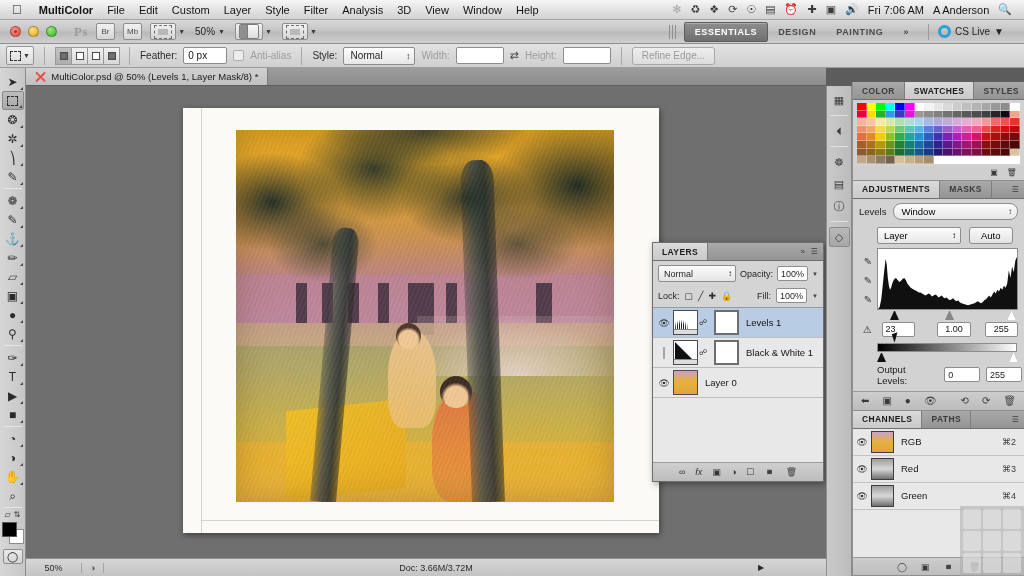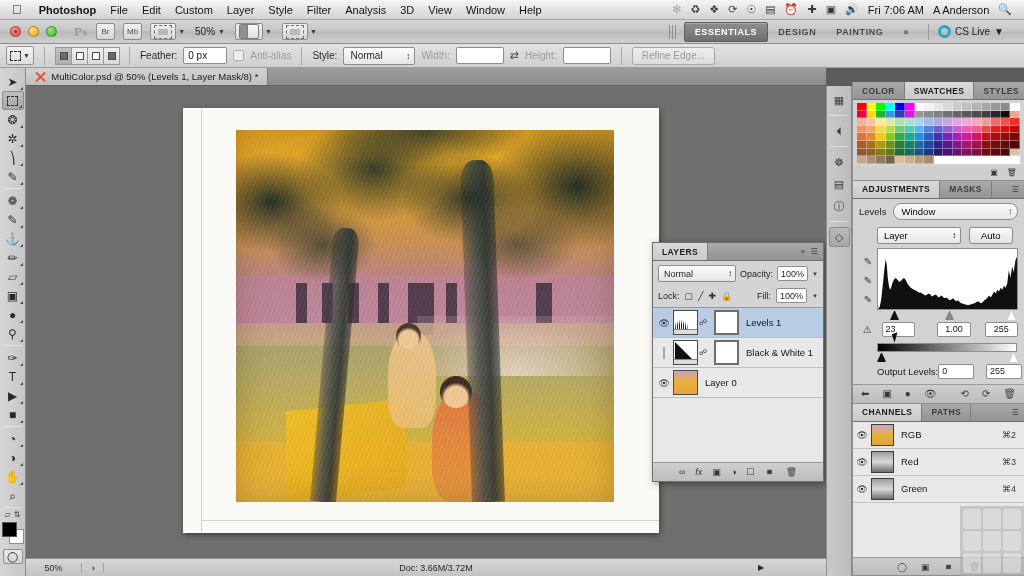--- a/index.html
+++ b/index.html
@@ -309,21 +309,21 @@
   .lv-handle.gray  { border-left: 4.5px solid transparent; border-right: 4.5px solid transparent; border-bottom: 9px solid #868686; }
   .lv-handle.white { border-left: 4.5px solid transparent; border-right: 4.5px solid transparent; border-bottom: 9px solid #fff; filter: drop-shadow(0 0 .5px #555); }
   .lv-fields { display: flex; align-items: center; gap: 6px; padding: 1px 6px 2px; }
   .warn-ic { width: 18px; font-size: 10px; color: #3a3a3a; text-align: center; }
   .lv-box { width: 36px; height: 15px; border: 1px solid #8d8d8d; background: #fff; border-radius: 2px;
     display: flex; align-items: center; padding-left: 3px; font-size: 9px; color: #111; }
   .lv-box.c { justify-content: center; padding: 0; }
   .out-ramp { height: 9px; margin: 4px 7px 1px 24px; border: 1px solid #8d8d8d;
     background: linear-gradient(90deg,#000,#fff); }
   .out-slider { position: relative; height: 9px; margin: 0 6px 0 24px; }
-  .out-row { display: flex; align-items: center; padding: 2px 2px 5px 24px; font-size: 9.5px; color: #1c1c1c; }
+  .out-row { display: flex; align-items: center; gap: 6px; padding: 2px 2px 5px 24px; font-size: 9.5px; color: #1c1c1c; }
   .out-box { width: 36px; height: 15px; border: 1px solid #8d8d8d; background: #fff; border-radius: 2px;
     display: flex; align-items: center; padding-left: 3px; font-size: 9px; }
   .adj-foot { height: 19px; background: linear-gradient(180deg,#cdcdcd,#bcbcbc); border-top: 1px solid #9b9b9b;
     display: flex; align-items: center; gap: 13px; padding: 0 8px; font-size: 10px; color: #3a3a3a; }
 
   
   .chan-list { background: #e8e8e8; }
   .chan-item { display: flex; align-items: center; height: 27px; border-bottom: 1px solid #c4c4c4; }
   .chan-th { width: 23px; height: 22px; border: 1px solid #3d3d3d; }
   .chan-th.rgb { background: linear-gradient(180deg,#c9a3c9 0%,#e7b13c 50%,#dfa33c 100%); }
@@ -356,21 +356,21 @@
   .cursor { position: absolute; width: 0; height: 0;
     border-left: 6px solid #111; border-bottom: 9px solid transparent; transform: rotate(-18deg); }
 </style>
 </head>
 <body>
 
 <div class="app">
 
   <div class="menubar">
     <span class="apple"></span>
-    <span class="mi bold">Photoshop</span>
+    <span class="mi bold">MultiColor</span>
     <span class="mi">File</span>
     <span class="mi">Edit</span>
     <span class="mi">Custom</span>
     <span class="mi">Layer</span>
     <span class="mi">Style</span>
     <span class="mi">Filter</span>
     <span class="mi">Analysis</span>
     <span class="mi">3D</span>
     <span class="mi">View</span>
     <span class="mi">Window</span>

